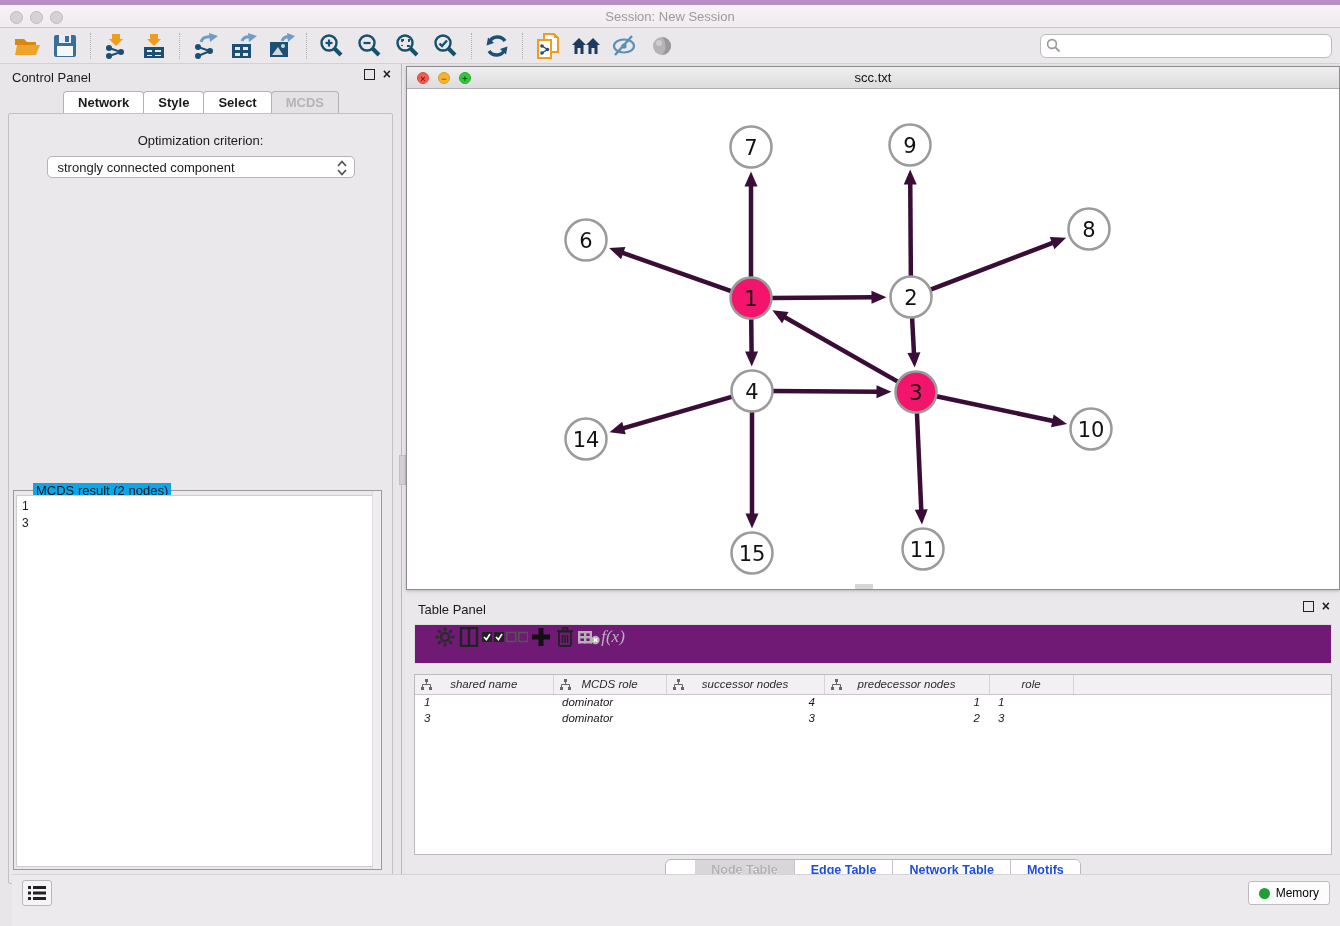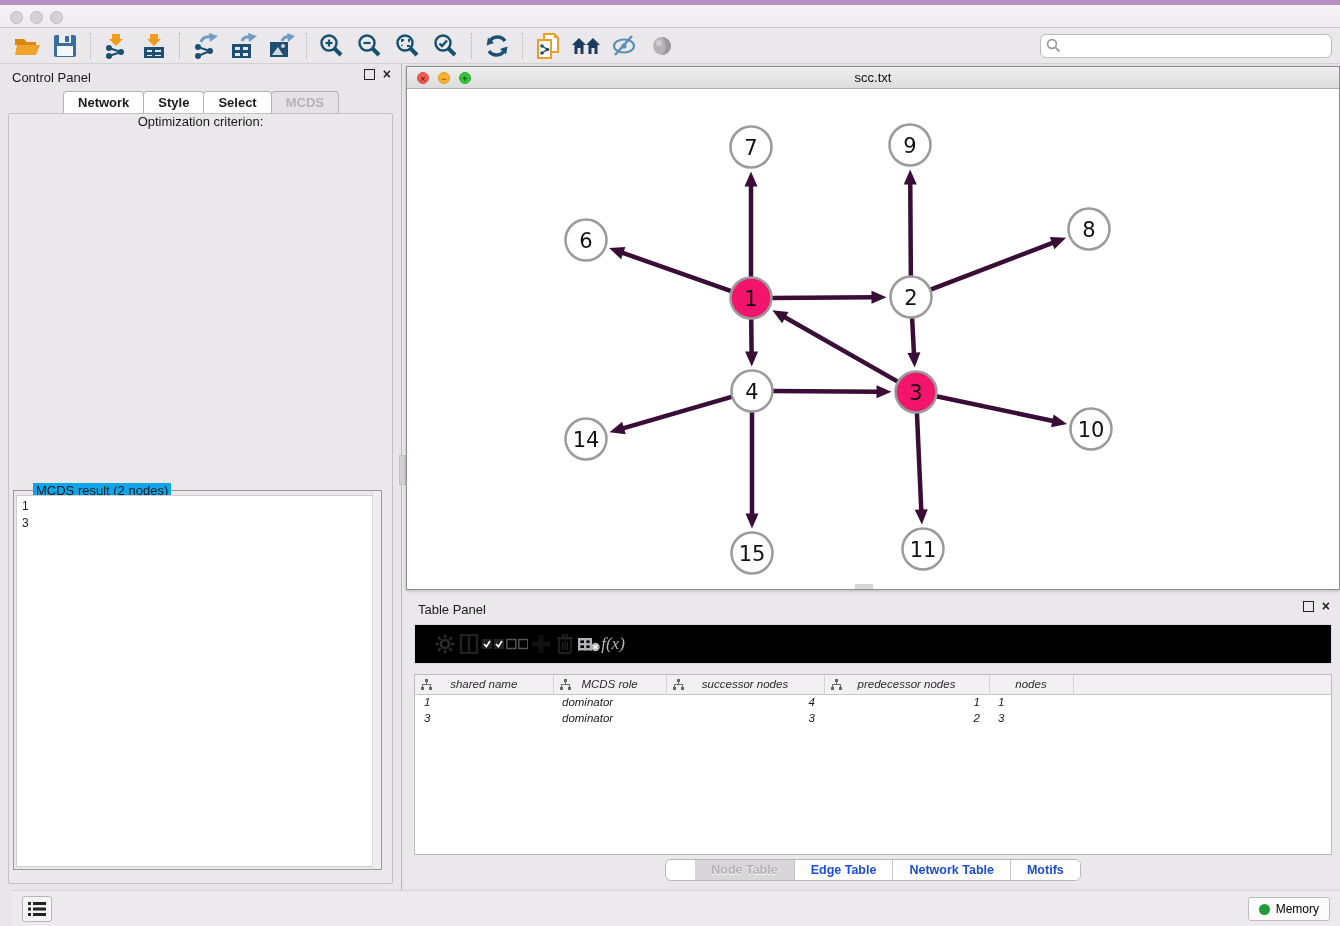--- a/index.html
+++ b/index.html
@@ -38,21 +38,21 @@
   .close-ico { font-size:14px; font-weight:bold; color:#222; line-height:11px; }
 
   #cp-tabs { height:23px; display:flex; justify-content:center; align-items:flex-end; position:relative; }
   .cp-tab { height:22px; padding:0 14px; background:#fff; border:1px solid #b5b3b5; border-bottom:none;
     border-radius:4px 4px 0 0; font-size:13px; font-weight:bold; display:flex; align-items:center;
     margin-right:-1px; position:relative; }
   .cp-tab.active { background:#e4e2e4; color:#b5b3b5; }
   #cp-body { position:absolute; left:8px; right:8px; top:49px; bottom:6px;
     background:#eae8ea; border:1px solid #c3c1c3; border-radius:2px; }
 
-  #criterion-label { text-align:center; font-size:13px; }
+  #criterion-label { text-align:center; margin-top:19px; font-size:13px; }
   #criterion-select { position:relative; margin:8px auto 0 auto; width:308px; height:22px;
     background:#fff; border:1px solid #b5b3b5; border-radius:5px;
     font-size:13px; display:flex; align-items:center; padding-left:10px; }
   #criterion-stepper { position:absolute; right:6px; top:3px; }
   #cp-buttons { display:flex; justify-content:center; gap:14px; margin-top:12px; }
   .cp-btn { height:22px; padding:0 14px; font-size:13px; background:linear-gradient(#ffffff,#f1eff1);
     border:1px solid #aeacae; border-radius:5px; font-family:"Liberation Sans",sans-serif; }
 
   #result-group { position:absolute; left:4px; right:10px; top:376px; height:380px;
     border:1px solid #9a989a; }
@@ -78,21 +78,21 @@
   #graph-canvas { position:relative; width:932px; height:500px; background:#fff; }
   #graph-svg { position:absolute; inset:0; }
   #canvas-grip { position:absolute; left:448px; bottom:0px; width:18px; height:5px; background:#d7d5d7; }
   #splitter-grip { position:absolute; left:399px; top:455px; width:7px; height:30px; background:#d2d0d2;
     border:1px solid #c2c0c2; }
 
   
   #table-panel { position:absolute; left:406px; top:596px; width:934px; height:290px;
     background:#eae8ea; }
   #tp-toolbar { position:absolute; left:8px; right:8px; top:28px; height:40px;
-    background:#000000; border:1px solid #dedcde; display:flex; align-items:center;
+    background:#701a75; border:1px solid #dedcde; display:flex; 
     gap:0; padding-left:18px; }
   .tp-ico { width:24px; height:24px; display:flex; align-items:center; justify-content:center;
     background:none; border:none; }
   #fx-btn { font-family:"Liberation Serif", serif; font-style:italic; font-size:17px; color:#b7b5b7; }
 
   #tp-table-wrap { position:absolute; left:8px; right:8px; top:78px; bottom:31px;
     background:#fff; border:1px solid #bcbabc; overflow:hidden;font-style:italic; }
   table.ptable { border-collapse:collapse; table-layout:fixed; width:918px; font-size:11.5px; }
   .ptable th { height:19px; background:#f2f0f2; border-bottom:1px solid #c9c7c9;
     border-right:1px solid #d5d3d5; font-weight:normal; text-align:center; position:relative;
@@ -104,37 +104,38 @@
 
   #tp-tabs { position:absolute; left:0; right:0; bottom:5px; display:flex; justify-content:center; }
   #tp-tabs-group { display:flex; border:1px solid #b9b7b9; border-radius:6px; overflow:hidden;
     background:#fff; height:22px; }
   .tp-tab { padding:0 16px; display:flex; align-items:center; font-size:12.5px; font-weight:bold;
     border-right:1px solid #c6c4c6; background:#fff; color:#1d4ed8; }
   .tp-tab:last-child { border-right:none; }
   .tp-tab.active { background:#d8d6d8; color:#b2b0b2; text-shadow:0 1px 0 #fff;margin-left:29px; }
 
   
-  #statusbar { position:absolute; left:12px; right:0; bottom:0; height:36px; background:#eceaec;
+  #statusbar { position:absolute; left:12px; right:0; bottom:0; height:52px; background:#eceaec;
     border-top:1px solid #d5d3d5; }
   #status-list-btn { position:absolute; left:10px; top:5px; width:30px; height:26px;
     background:#f6f4f6; border:1px solid #b9b7b9; border-radius:3px;
     display:flex; align-items:center; justify-content:center; }
   #memory-btn { position:absolute; right:10px; top:6px; height:24px; padding:0 10px;
     background:#fcfcfc; border:1px solid #bdbbbd; border-radius:3px;
     display:flex; align-items:center; gap:6px; font-size:12px; }
   #memory-dot { width:11px; height:11px; border-radius:50%; background:#1f9d36; }
 </style>
 </head>
 <body>
 
 <div id="titlebar">
   <span class="traffic" id="tl-close"></span>
   <span class="traffic" id="tl-min"></span>
   <span class="traffic" id="tl-max"></span>
+  <div id="main-title">Session: New Session</div>
 </div>
 
 <div id="toolbar">
   <button class="tb-btn">
     <svg width="27" height="24" viewBox="0 0 27 24">
       <path d="M1 5 h9 l3 3 h9 v3 H1z" fill="#d9870f"></path>
       <path d="M3 11 h23 l-4 10 H1z" fill="#f0a32a"></path>
     </svg>
   </button>
   <button class="tb-btn">
@@ -295,20 +296,27 @@
     </span>
   </div>
   <div id="cp-tabs">
     <span class="cp-tab">Network</span>
     <span class="cp-tab">Style</span>
     <span class="cp-tab">Select</span>
     <span class="cp-tab active">MCDS</span>
   </div>
   <div id="cp-body">
     <div id="criterion-label">Optimization criterion:</div>
+    <div id="criterion-select">
+      <span>strongly connected component</span>
+      <svg id="criterion-stepper" width="12" height="16" viewBox="0 0 12 16">
+        <path d="M2 6 L6 1.5 L10 6" stroke="#555" stroke-width="1.8" fill="none"></path>
+        <path d="M2 10 L6 14.5 L10 10" stroke="#555" stroke-width="1.8" fill="none"></path>
+      </svg>
+    </div>
     <div id="result-group">
       <span id="result-title">MCDS result (2 nodes)</span>
       <div id="result-area">1
 3</div>
       <div id="result-scroll"></div>
     </div>
   </div>
 </div>
 
 <div id="splitter-grip"></div>
@@ -505,21 +513,21 @@
                 <rect x="0" y="8" width="3" height="3" fill="#666"></rect>
                 <rect x="8" y="8" width="3" height="3" fill="#666"></rect>
                 <path d="M5.5 3 v2.5 M1.5 8 v-2.5 h8 v2.5" stroke="#666" stroke-width="1" fill="none"></path>
               </svg><span>successor nodes</span></th>
             <th><svg class="hdr-ico" width="11" height="11" viewBox="0 0 11 11">
                 <rect x="4" y="0" width="3" height="3" fill="#666"></rect>
                 <rect x="0" y="8" width="3" height="3" fill="#666"></rect>
                 <rect x="8" y="8" width="3" height="3" fill="#666"></rect>
                 <path d="M5.5 3 v2.5 M1.5 8 v-2.5 h8 v2.5" stroke="#666" stroke-width="1" fill="none"></path>
               </svg><span>predecessor nodes</span></th>
-            <th><span>nodes</span></th>
+            <th><span>role</span></th>
             <th class="filler"></th>
           </tr>
         </thead>
       <tbody id="ptable-body">
           <tr>
             <td class="c0">1</td>
             <td class="c1">dominator</td>
             <td class="c2">4</td>
             <td class="c3">1</td>
             <td class="c4">1</td>

